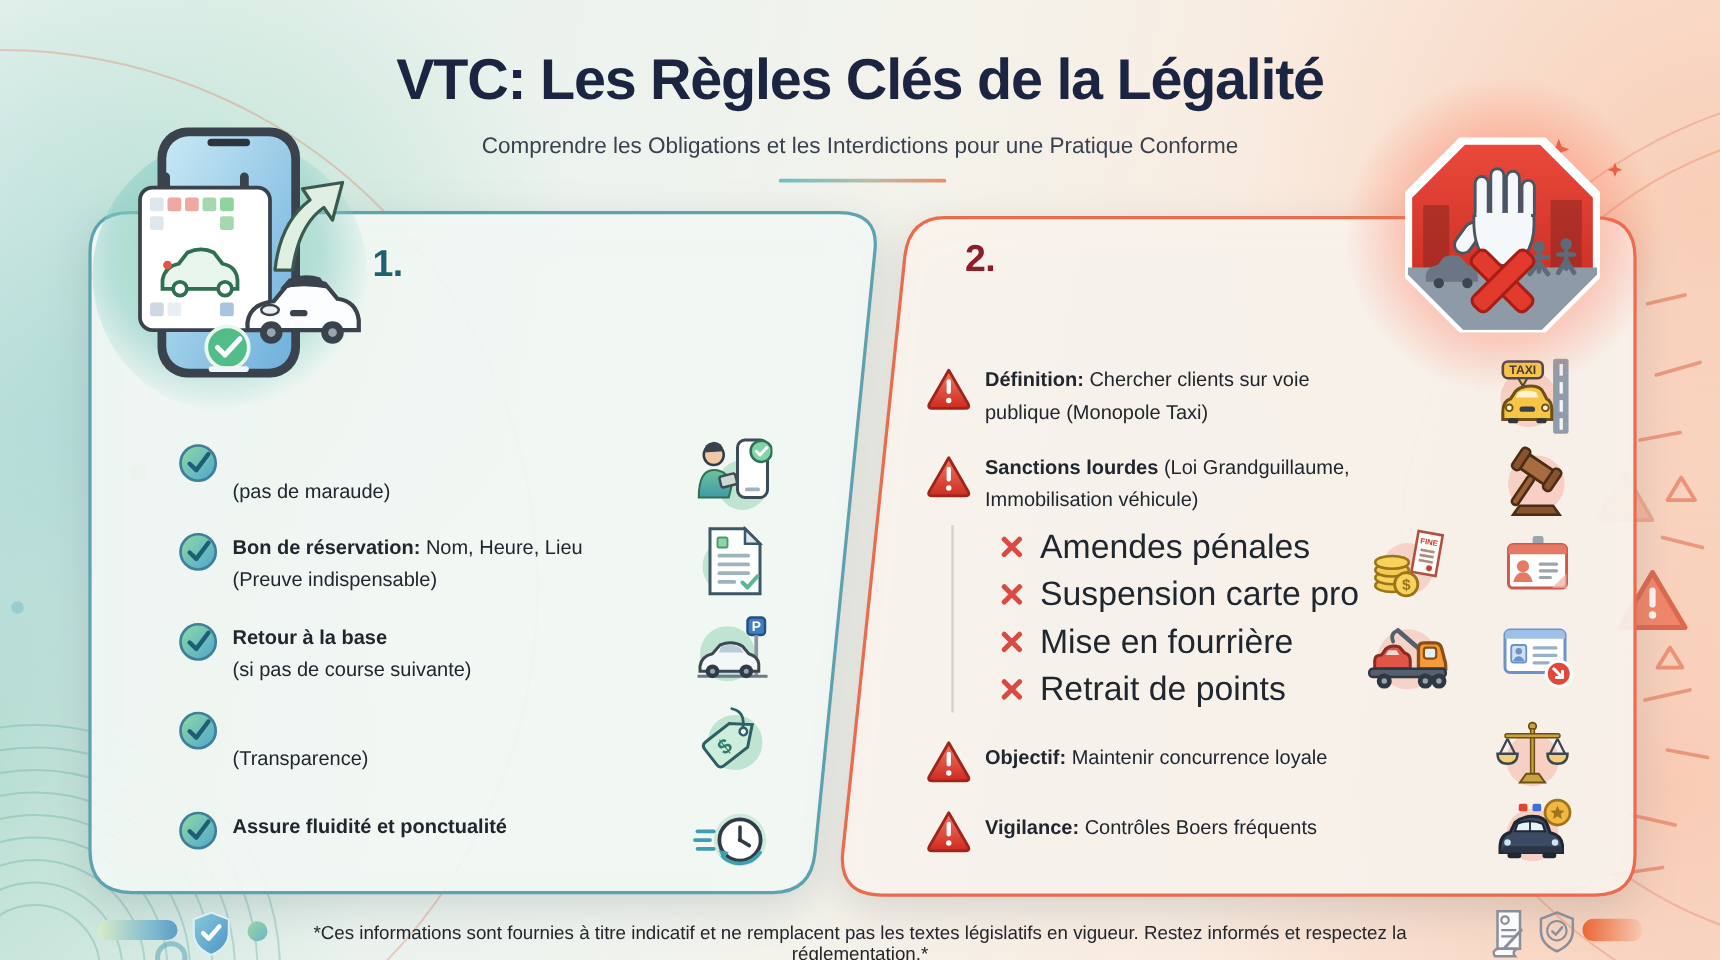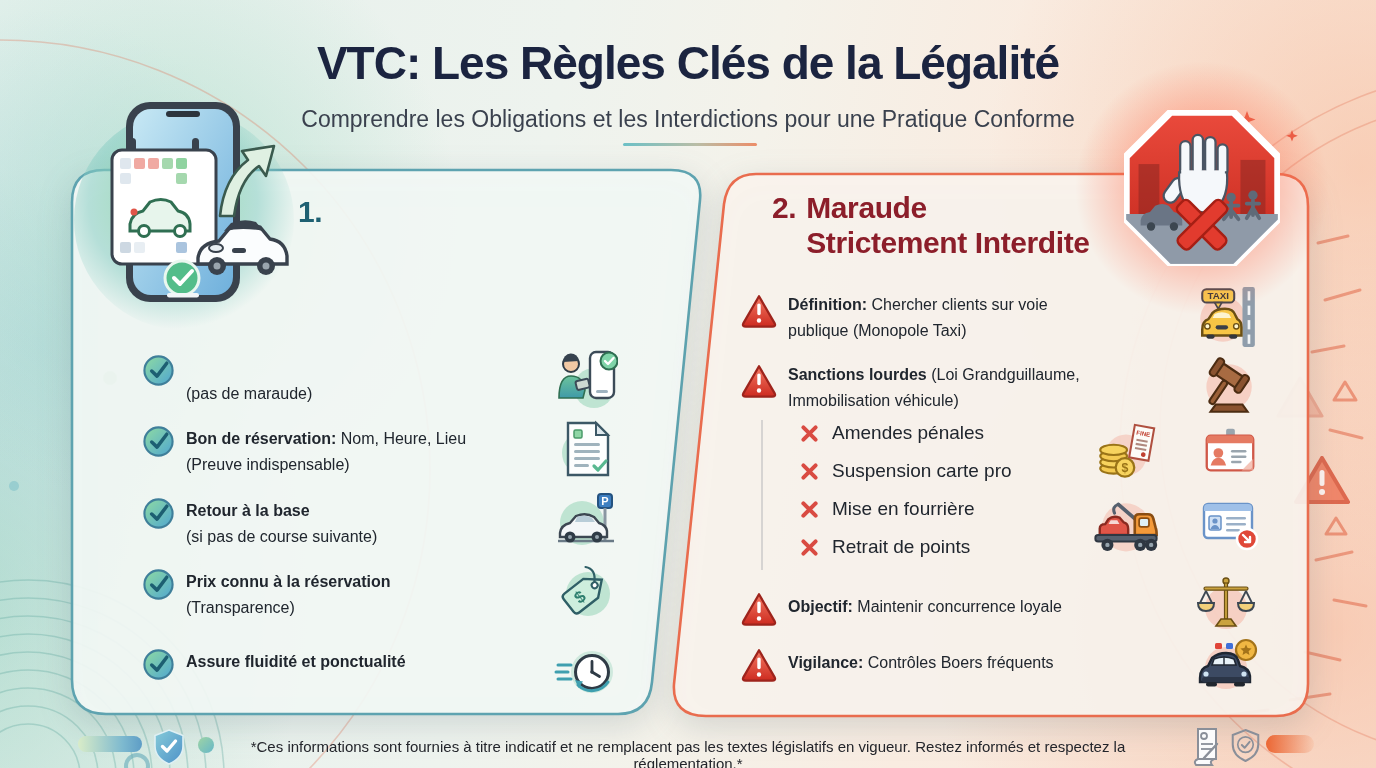--- a/index.html
+++ b/index.html
@@ -13,21 +13,21 @@
       radial-gradient(520px 560px at 99% 22%, rgba(248,178,142,.48), rgba(248,178,142,0) 72%),
       radial-gradient(560px 560px at 97% 82%, rgba(248,170,135,.45), rgba(248,170,135,0) 72%),
       linear-gradient(100deg,#e3f0ec 0%,#eef3ee 38%,#f4f2ea 52%,#f9ece1 68%,#f8e6d9 100%);
   }
   .deco{position:absolute;inset:0;z-index:0;}
   
   .hdr{position:absolute;left:0;right:0;top:0;z-index:3;text-align:center;}
   .title{margin:0;position:absolute;top:36px;left:0;right:0;
     font-size:46px;font-weight:bold;letter-spacing:-1px;color:#1b2440;}
   .subtitle{position:absolute;top:106px;left:0;right:0;
-    font-size:23px;color:#3a414e;}
+    font-size:18px;color:#3a414e;}
   .sub-line{position:absolute;top:143px;left:623px;width:134px;height:3px;border-radius:2px;
     background:linear-gradient(90deg,#6cc0c6,#b9bda6 55%,#ec8d68);}
   
   .card{position:absolute;z-index:1;}
   .card-bg{position:absolute;left:0;top:0;filter:drop-shadow(0 10px 16px rgba(70,95,105,.20));}
   .card-left{left:70px;top:168px;width:636px;height:548px;}
   .card-right{left:668px;top:172px;width:642px;height:546px;}
   .card-head{position:absolute;display:flex;gap:10px;font-weight:bold;font-size:30px;line-height:35px;letter-spacing:-.4px;}
   .card-head .htext{white-space:pre-line;}
   .head-teal{left:228px;top:26px;color:#1e6072;}
@@ -40,21 +40,21 @@
   
   .lrow .badge{left:72px;top:0px;}
   .lrow .item-text{left:116px;top:1px;width:366px;}
   .lrow .row-icon{left:484px;top:-8px;}
   
   .rrow .badge{left:72px;top:0px;}
   .rrow .item-text{left:120px;top:0px;width:430px;}
   .rrow .row-icon{left:526px;top:-8px;}
   .sanctions{position:absolute;left:93px;top:248px;width:520px;height:150px;border-left:2px solid #d6d4d2;}
   .srow{position:absolute;left:36px;display:flex;align-items:center;gap:12px;}
-  .srow .slabel{font-size:19px;color:#20262e;}
+  .srow .slabel{font-size:27px;color:#20262e;}
   .sanc-icon{position:absolute;}
   
   .illus{position:absolute;z-index:2;}
   .blob{position:absolute;border-radius:50%;}
   .glow{position:absolute;z-index:2;width:256px;height:256px;border-radius:50%;
     background:radial-gradient(circle,rgba(255,66,40,.55) 0%,rgba(255,110,80,.30) 45%,rgba(255,120,90,0) 70%);}
   
   .ftr{position:absolute;left:0;right:0;bottom:0;height:46px;z-index:3;}
   .f-pill-l{position:absolute;left:78px;top:14px;width:64px;height:16px;border-radius:9px;
     background:linear-gradient(90deg,#d9ecc8,#7db9cf 70%,#5e9dc6);}
@@ -220,21 +220,21 @@
         <circle cx="43" cy="48" r="5.5" fill="#2f3b46"></circle>
           <circle cx="43" cy="48" r="2" fill="#96a4ae"></circle>
       </svg>
     </div>
 
     <div class="vitem lrow" style="top:400px">
       <svg class="badge" width="33" height="33" viewBox="0 0 34 34">
         <circle cx="17" cy="17" r="14.5" fill="url(#gCheck)" stroke="#3f7f9a" stroke-width="2.2"></circle>
         <path d="M10,17.5 L15.5,22.8 L25.5,9.5" fill="none" stroke="#1d5f72" stroke-width="3.6" stroke-linecap="round" stroke-linejoin="round"></path>
       </svg>
-      <div class="item-text"><b>Prix connu à la réservation</b><span>
+      <div class="item-text"><span>
 (Transparence)</span></div>
       <svg class="row-icon" width="64" height="64" viewBox="0 0 64 64">
         <circle cx="34" cy="34" r="22" fill="#bfe4d2"></circle>
         <g transform="rotate(-38 32 32)">
           <path d="M14,20 H38 L52,32 L38,44 H14 Q10,44 10,40 V24 Q10,20 14,20 Z" fill="#cdeedd" stroke="#2f5f66" stroke-width="2.4"></path>
           <circle cx="43" cy="32" r="3" fill="#fff" stroke="#2f5f66" stroke-width="2"></circle>
           <path d="M45,29 Q54,20 47,12" fill="none" stroke="#2f5f66" stroke-width="2.2" stroke-linecap="round"></path>
           <text x="24" y="38" font-size="17" font-weight="bold" fill="#2f7f6f" text-anchor="middle" font-family="Liberation Sans,sans-serif">$</text>
         </g>
       </svg>
@@ -305,22 +305,20 @@
     </svg>
   </div>
 
   <section class="card card-right">
     <svg class="card-bg" width="642" height="546" viewBox="0 0 642 546">
       <path d="M88,2 H608 Q640,2 640,34 V512 Q640,544 608,544 H38 Q4,544 6,512 L56,32 Q60,2 88,2 Z" fill="rgba(250,243,237,.93)" stroke="#e96c4e" stroke-width="2.6"></path>
     </svg>
 
     <div class="card-head head-red">
       <span class="num">2.</span>
-      <span class="htext">Maraude
-Strictement Interdite</span>
     </div>
 
     <div class="vitem rrow" style="top:120px">
       <svg class="badge" width="38" height="37" viewBox="0 0 40 38">
         <path d="M20,4 L36.5,32.5 Q38,36 33.8,36 L6.2,36 Q2,36 3.5,32.5 Z" fill="url(#gWarn)" stroke="#9e241c" stroke-width="2.4" stroke-linejoin="round"></path>
         <rect x="18.2" y="11.5" width="3.6" height="12.5" rx="1.8" fill="#fff"></rect>
         <circle cx="20" cy="29.5" r="2.3" fill="#fff"></circle>
       </svg>
       <div class="item-text"><b>Définition:</b><span> Chercher clients sur voie
 publique (Monopole Taxi)</span></div>

